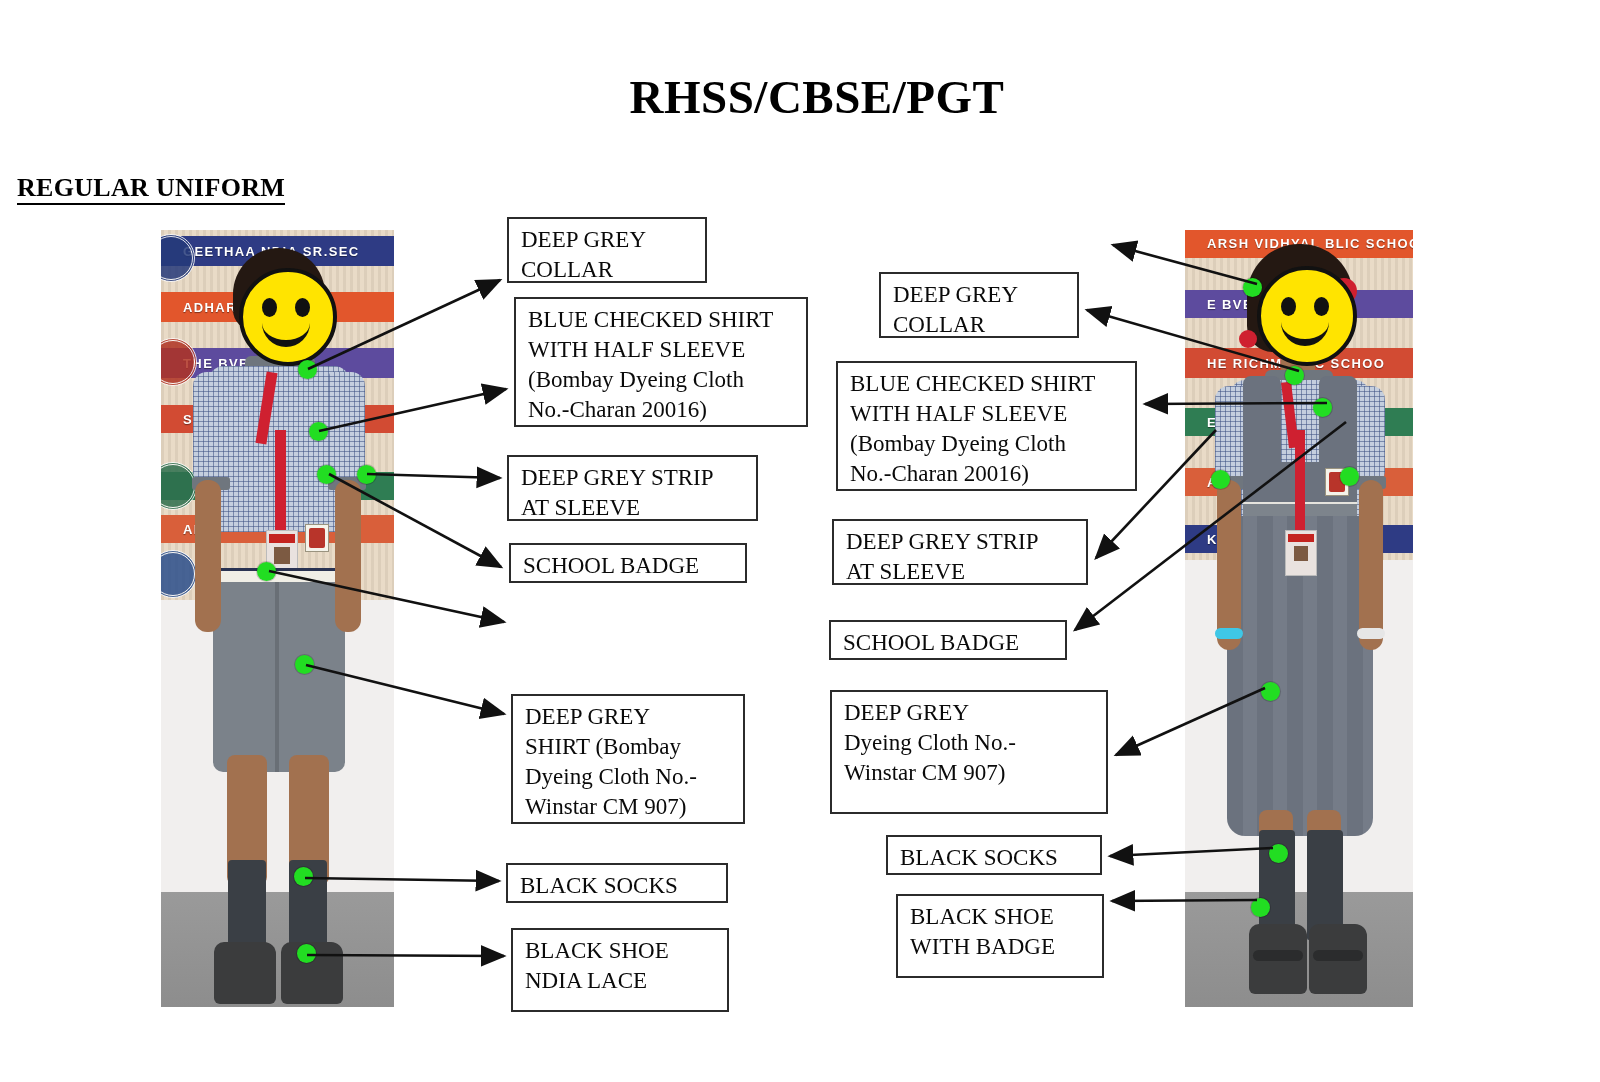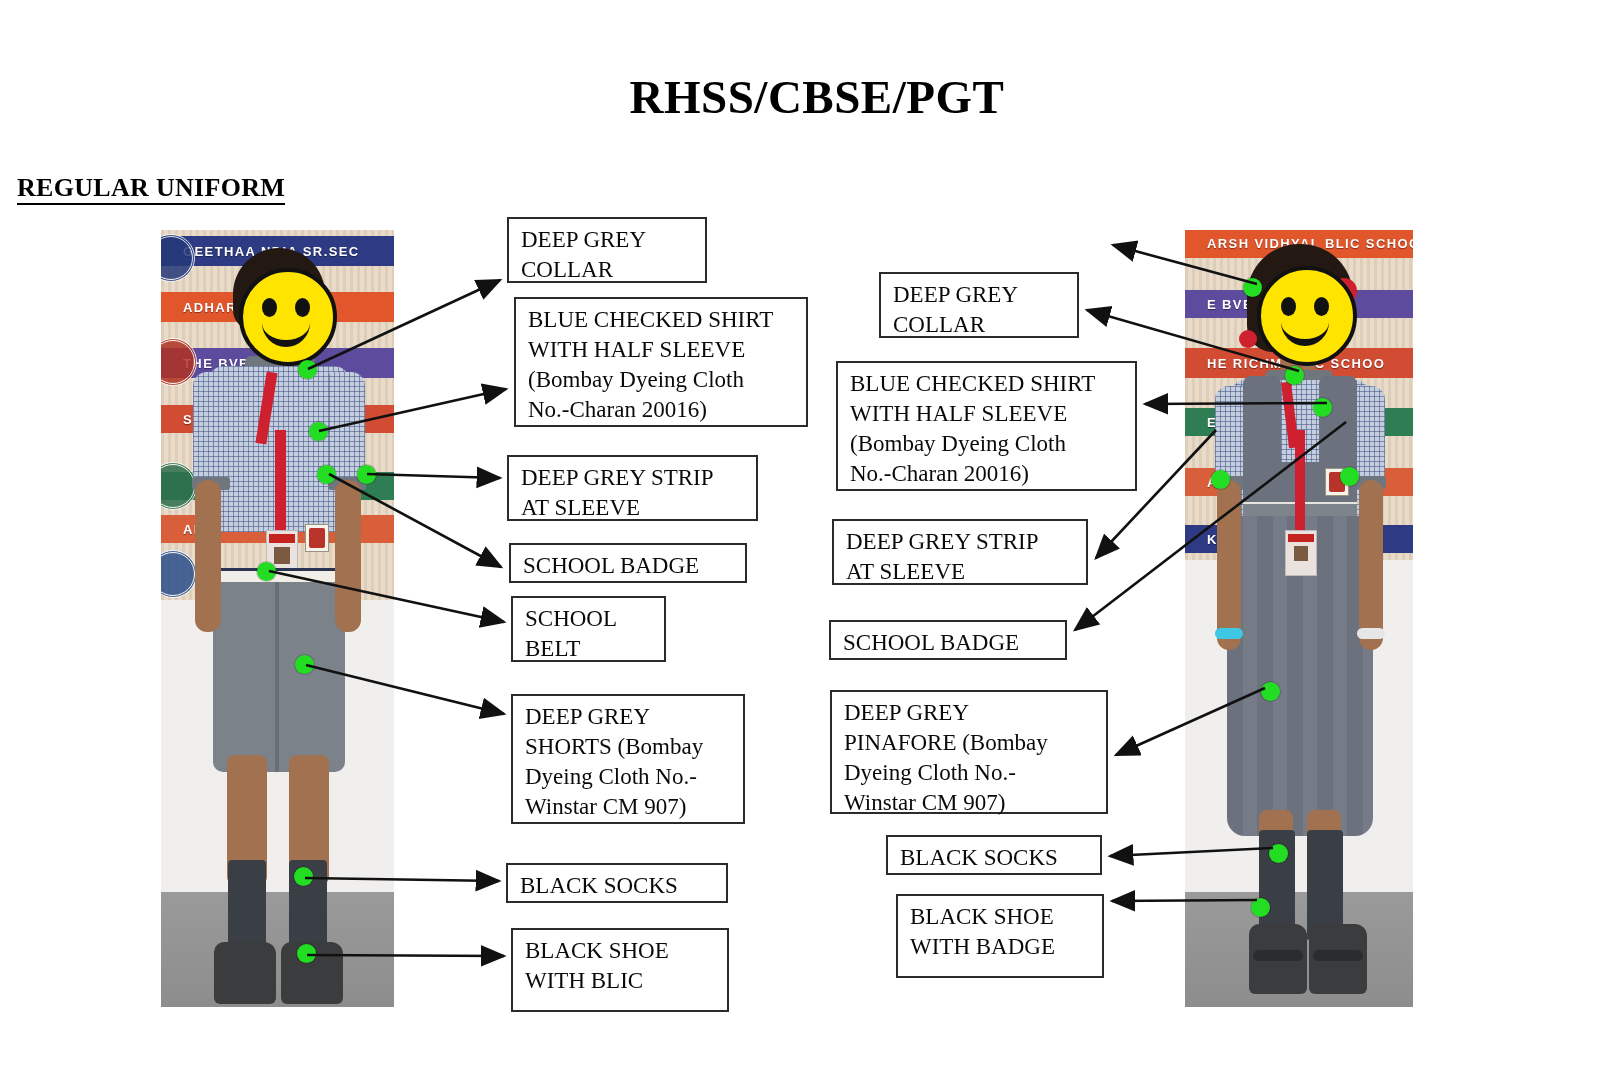--- a/index.html
+++ b/index.html
@@ -265,39 +265,35 @@
 
   <div class="lbl" style="left:490px;top:437px;width:251px;height:66px;">
     <span class="ln">DEEP GREY STRIP</span>
     <span class="ln">AT SLEEVE</span>
   </div>
 
   <div class="lbl" style="left:492px;top:525px;width:238px;height:40px;">
     <span class="ln">SCHOOL BADGE</span>
   </div>
 
-  <div class="lbl" style="left:494px;top:578px;width:155px;height:66px;">
-    <span class="ln">SCHOOL</span>
-    <span class="ln">BELT</span>
-  </div>
 
   <div class="lbl" style="left:494px;top:676px;width:234px;height:130px;">
     <span class="ln">DEEP GREY</span>
-    <span class="ln">SHORTS (Bombay</span>
+    <span class="ln">SHIRT (Bombay</span>
     <span class="ln">Dyeing Cloth No.-</span>
     <span class="ln">Winstar CM 907)</span>
   </div>
 
   <div class="lbl" style="left:489px;top:845px;width:222px;height:40px;">
     <span class="ln">BLACK SOCKS</span>
   </div>
 
   <div class="lbl" style="left:494px;top:910px;width:218px;height:84px;">
     <span class="ln">BLACK SHOE</span>
-    <span class="ln">WITH BLIC</span>
+    <span class="ln">NDIA LACE</span>
   </div>
 
 
   <div class="lbl" style="left:862px;top:254px;width:200px;height:66px;">
     <span class="ln">DEEP GREY</span>
     <span class="ln">COLLAR</span>
   </div>
 
   <div class="lbl" style="left:819px;top:343px;width:301px;height:130px;">
     <span class="ln">BLUE CHECKED SHIRT</span>
@@ -310,21 +306,20 @@
     <span class="ln">DEEP GREY STRIP</span>
     <span class="ln">AT SLEEVE</span>
   </div>
 
   <div class="lbl" style="left:812px;top:602px;width:238px;height:40px;">
     <span class="ln">SCHOOL BADGE</span>
   </div>
 
   <div class="lbl" style="left:813px;top:672px;width:278px;height:124px;">
     <span class="ln">DEEP GREY</span>
-    <span class="ln">PINAFORE (Bombay</span>
     <span class="ln">Dyeing Cloth No.-</span>
     <span class="ln">Winstar CM 907)</span>
   </div>
 
   <div class="lbl" style="left:869px;top:817px;width:216px;height:40px;">
     <span class="ln">BLACK SOCKS</span>
   </div>
 
   <div class="lbl" style="left:879px;top:876px;width:208px;height:84px;">
     <span class="ln">BLACK SHOE</span>

